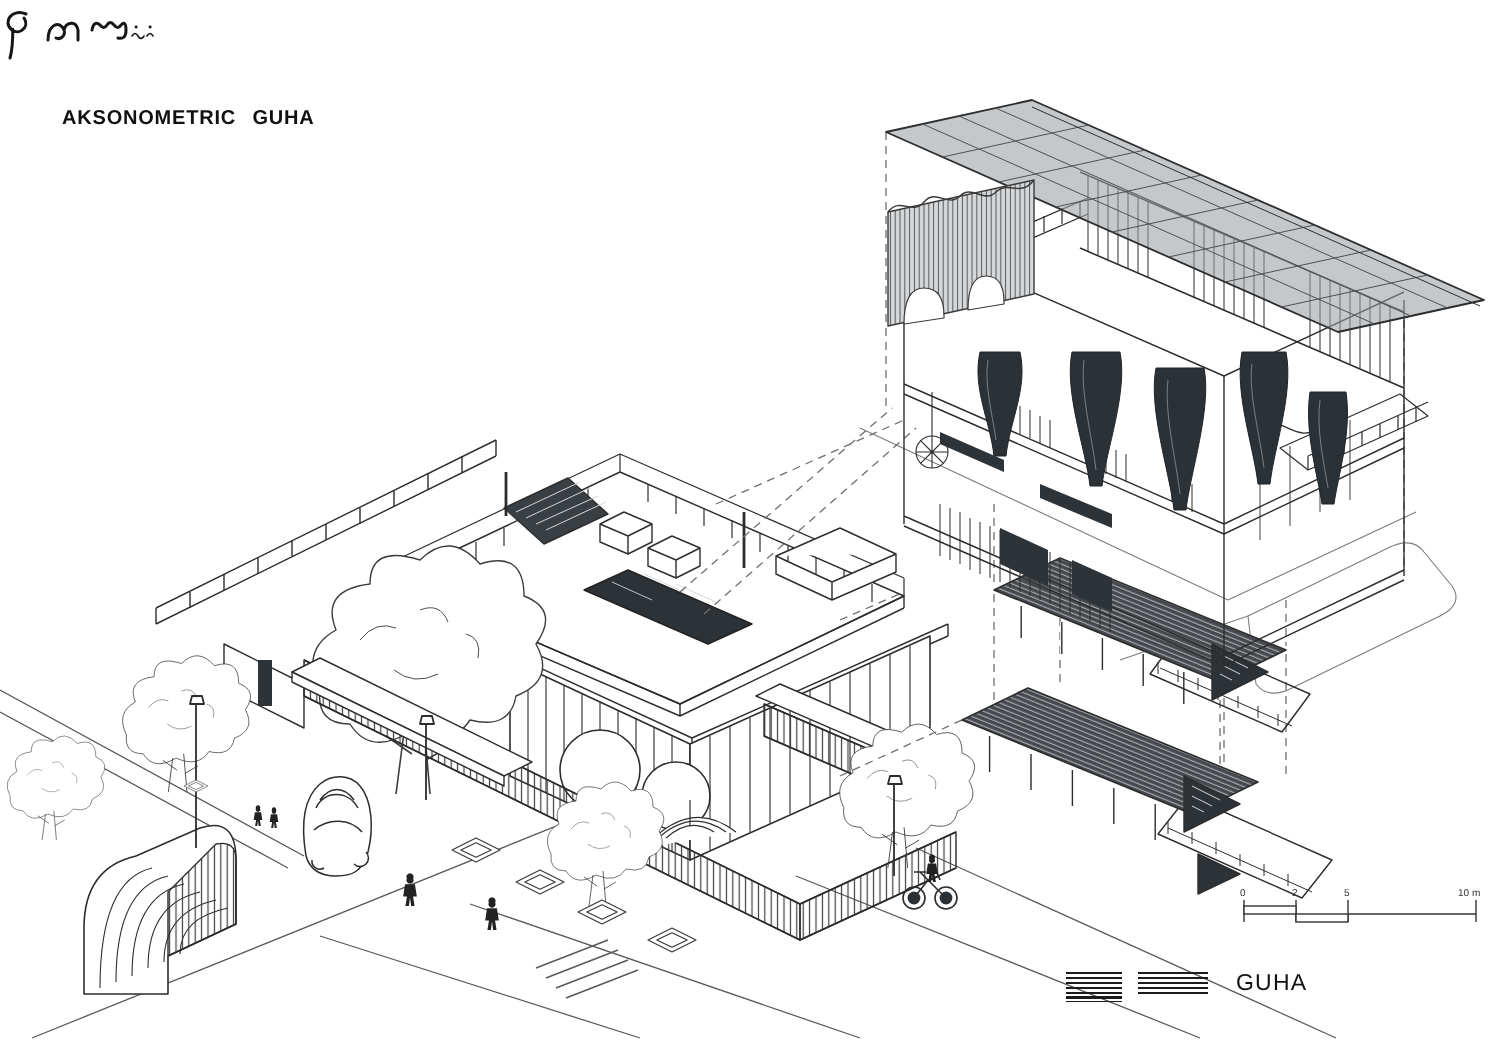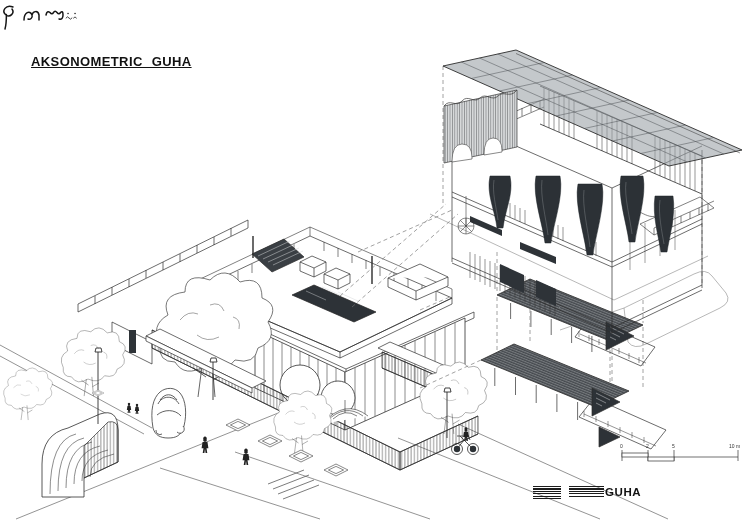--- a/index.html
+++ b/index.html
@@ -1,25 +1,25 @@
 <!DOCTYPE html>
 <html><head>
 <meta charset="utf-8">
 <style>
   html,body{margin:0;padding:0;background:#e8e8e8;}
   .stage{position:relative;width:750px;height:520px;background:#ffffff;overflow:hidden;
          font-family:"Liberation Sans",sans-serif;color:#1a1a1a;}
   .stage svg{position:absolute;left:0;top:0;}
-  .title{position:absolute;left:31px;top:54px;font-size:13px;font-weight:700;
-         letter-spacing:.4px;word-spacing:5px;color:#111;text-decoration:underline;}
+  .title{position:absolute;left:31px;top:54px;font-size:10px;font-weight:700;
+         letter-spacing:.4px;word-spacing:5px;color:#111;}
   .credit-lines{position:absolute;top:486px;background:repeating-linear-gradient(
        to bottom,#1c1c1c 0,#1c1c1c 1.1px,transparent 1.1px,transparent 2.45px);}
   #cred1{left:533px;width:28px;height:15px;}
   #cred2{left:569px;width:35px;height:12px;}
-  .brand{position:absolute;left:605px;top:486px;font-size:11.5px;font-weight:700;
+  .brand{position:absolute;left:618px;top:486px;font-size:11.5px;font-weight:400;
          letter-spacing:.6px;color:#111;}
   .logo-svg{position:absolute;left:655px;top:471px;}
 </style>
 </head>
 <body>
 
 <div class="stage">
 
 <svg width="750" height="520" viewBox="0 0 750 520">
 <defs>

